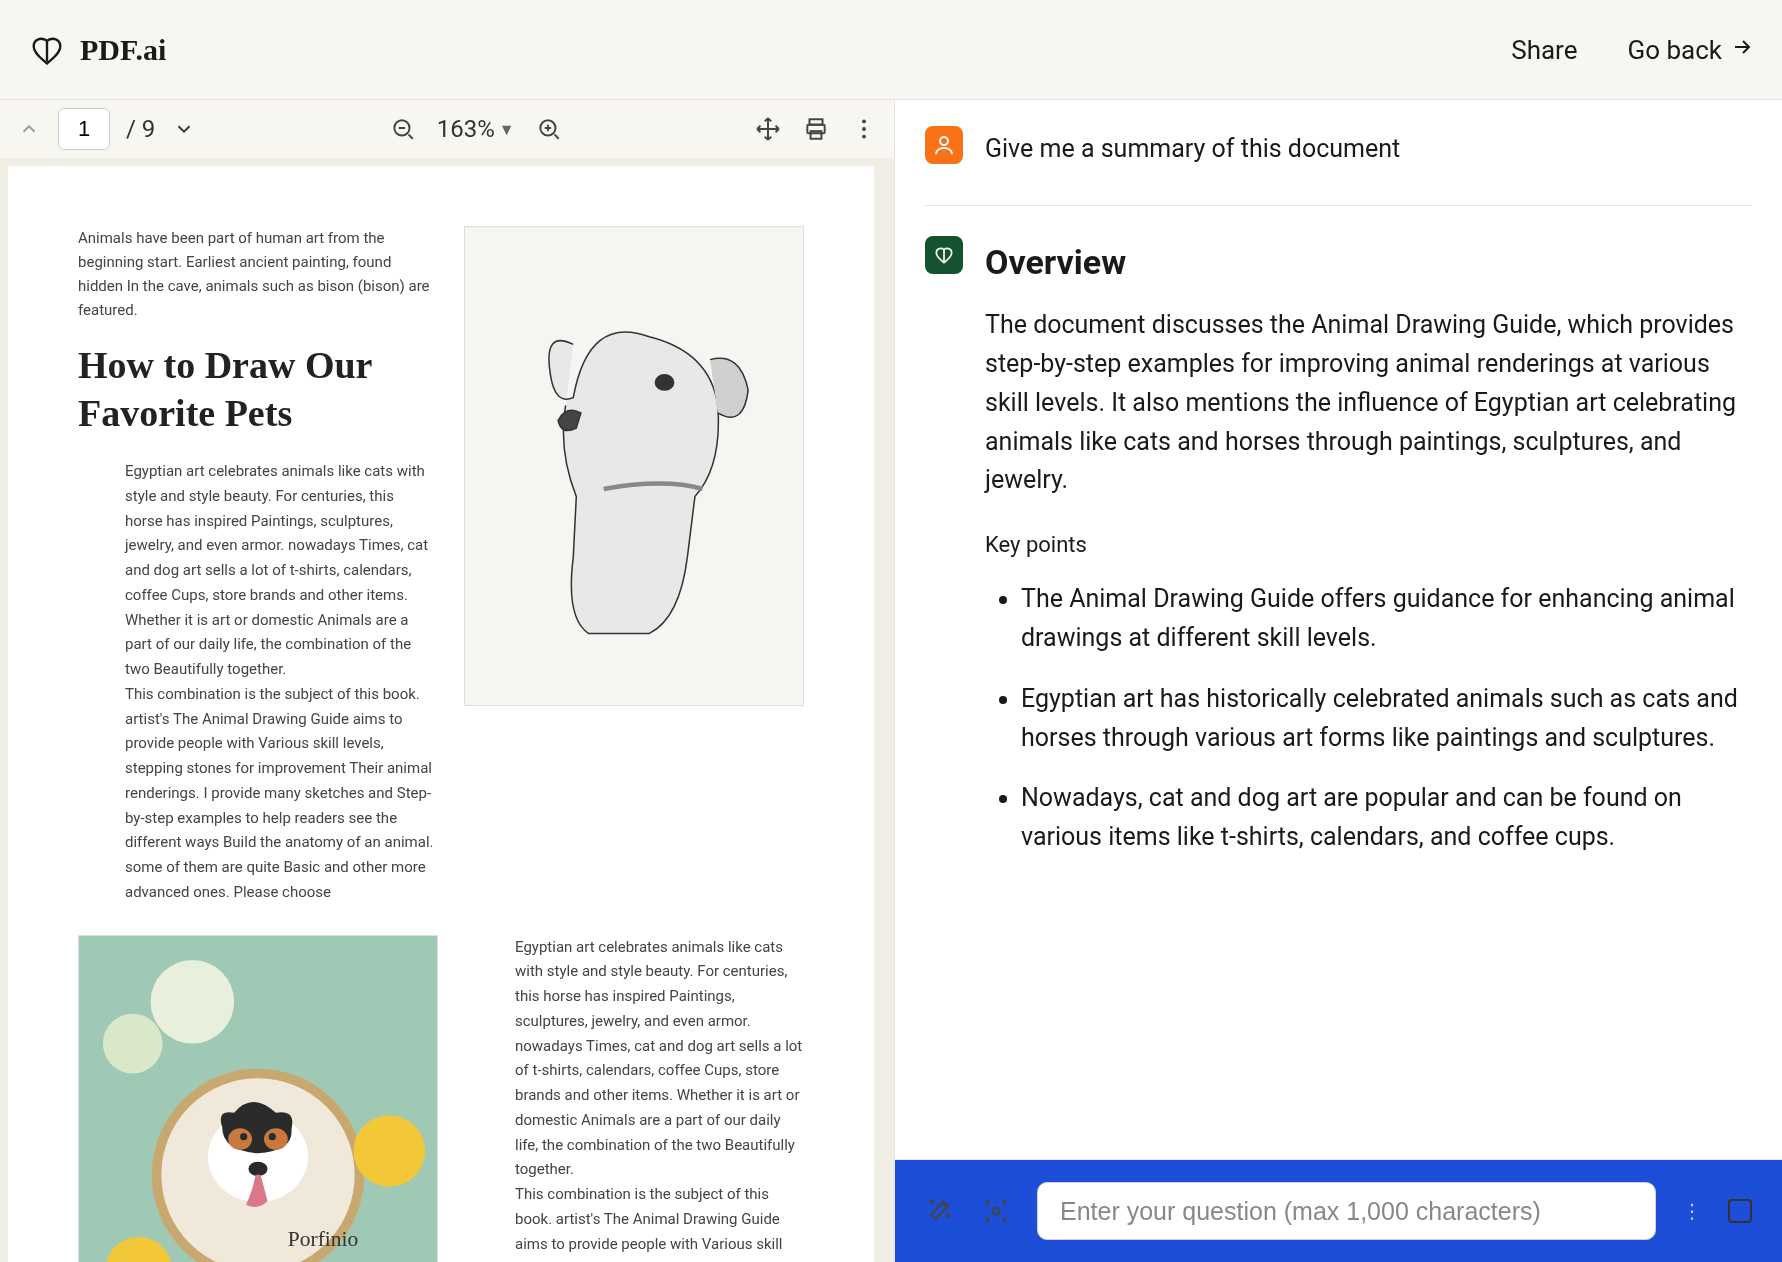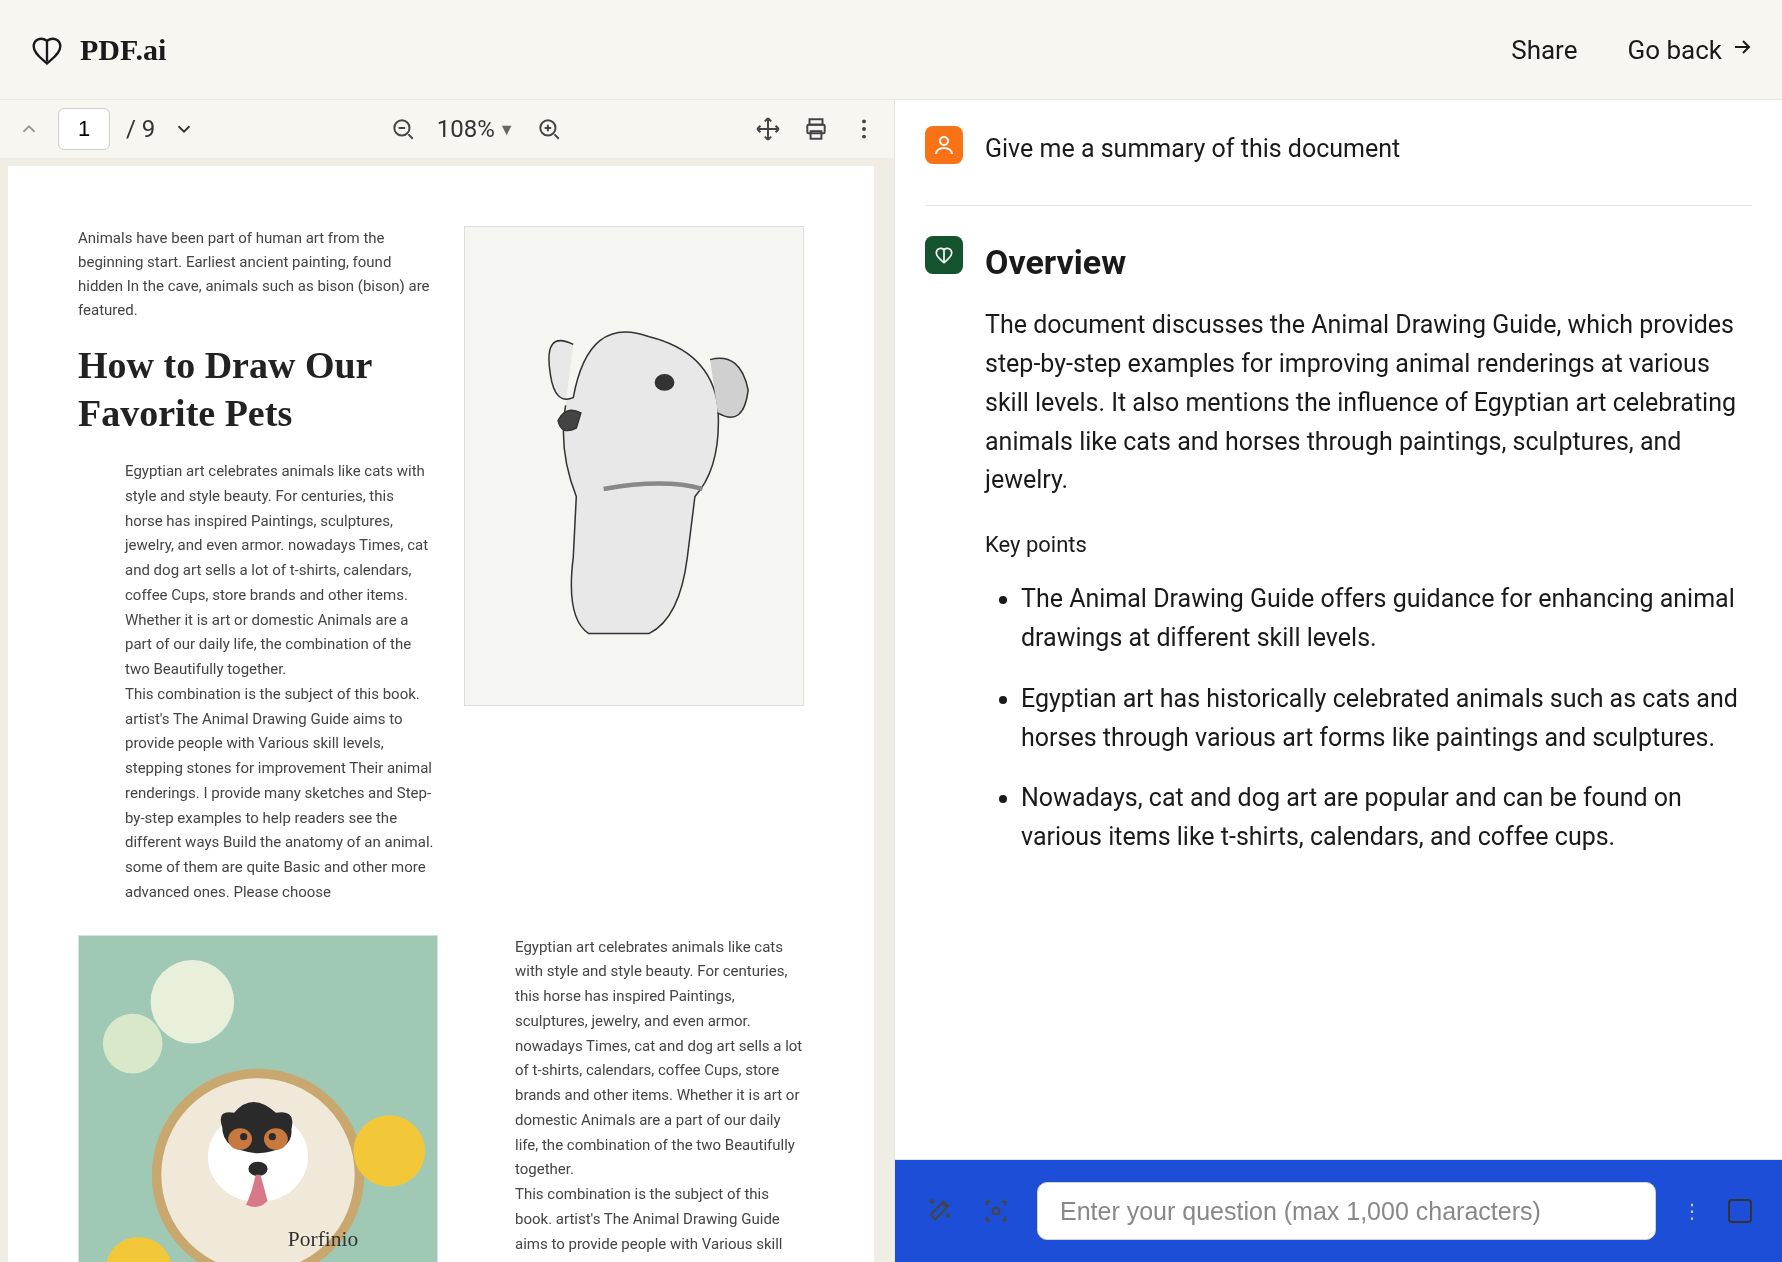--- a/index.html
+++ b/index.html
@@ -111,21 +111,21 @@
       </span>
       <span class="tb-spacer"></span>
       <div class="tb-group">
         <span class="tb-icon">
           <svg width="26" height="26" viewBox="0 0 24 24" fill="none" stroke="currentColor" stroke-width="1.8">
               <circle cx="11" cy="11" r="7"></circle>
               <path d="M21 21l-4-4M8 11h6"></path>
             </svg>
         </span>
         <span class="zoom-label">
-          <span>108%</span>
+          <span>163%</span>
           <span style="font-size:16px;color:#666">▼</span>
         </span>
         <span class="tb-icon">
           <svg width="26" height="26" viewBox="0 0 24 24" fill="none" stroke="currentColor" stroke-width="1.8">
               <circle cx="11" cy="11" r="7"></circle>
               <path d="M21 21l-4-4M8 11h6M11 8v6"></path>
             </svg>
         </span>
       </div>
       <span class="tb-spacer"></span>

